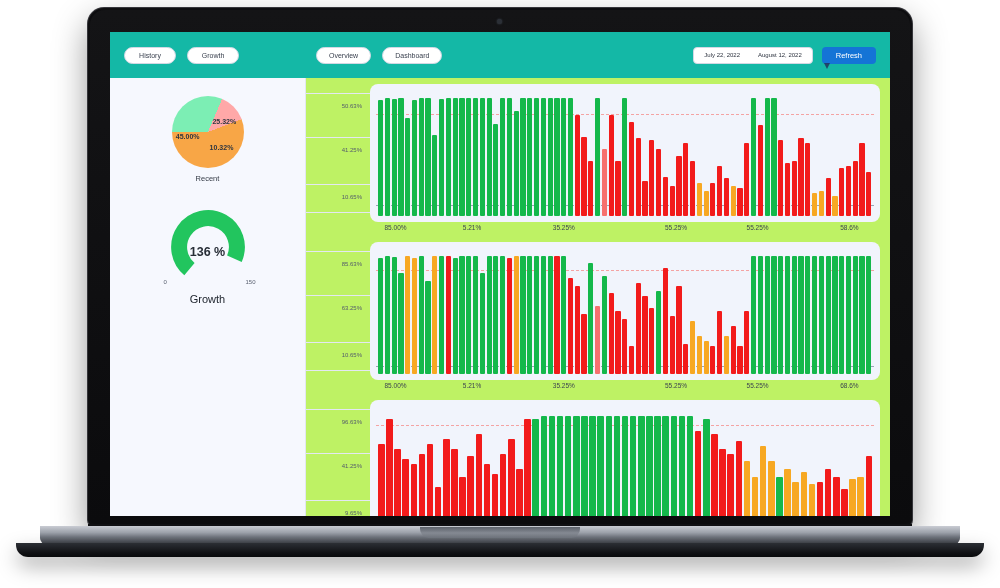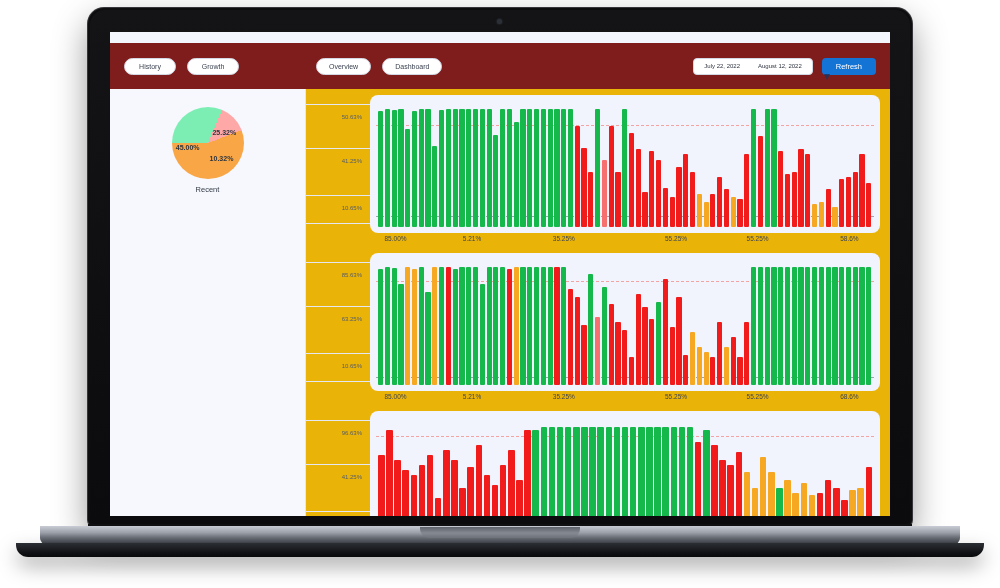--- a/index.html
+++ b/index.html
@@ -62,22 +62,22 @@
     position:absolute; left:16px; top:543px;
     width:968px; height:14px;
     background:linear-gradient(180deg,#2c2f35 0%,#101114 70%,#08090b 100%);
     border-radius:0 0 12px 12px;
     box-shadow:0 9px 20px rgba(0,0,0,.34);
   }
 
   
   .toolbar {
     position:relative; height:46px; width:100%;
-    background:#7f1d1d;
-    display:flex; align-items:center;margin-top:11px;
+    background:#14b8a6;
+    display:flex; align-items:center;
   }
   .pill {
     height:17px; min-width:52px; padding:0 12px;
     border:1px solid #d2d8e4; border-radius:9px;
     background:#ffffff; color:#3b4250;
     font-size:7px; line-height:15px; text-align:center;
     white-space:nowrap;
   }
   .tb-left { position:absolute; left:14px; display:flex; gap:11px; }
   .tb-center { position:absolute; left:206px; display:flex; gap:11px; }
@@ -96,21 +96,21 @@
     border-top:6px solid #22335c; opacity:.85;
   }
   .btn-refresh {
     height:17px; padding:0 14px; border:0; border-radius:4px;
     background:#1474d6; color:#fff;
     font-size:7.5px; line-height:17px; font-family:inherit;
     cursor:pointer; white-space:nowrap;
   }
 
   
-  .body { display:flex; height:438px; background:#eab308; }
+  .body { display:flex; height:438px; background:#bef264; }
   .left-pane {
     width:196px; flex:0 0 196px;
     border-right:1px solid #e2e7f1;
     background:#f6f8fe;
     padding-top:8px;
     display:flex; flex-direction:column; align-items:center;
   }
   .right-pane { flex:1; padding:6px 10px 0 0; display:flex; flex-direction:column; gap:6px; }
 
   
@@ -213,20 +213,31 @@
           <div class="pie-wrap" id="pie0" style="width: 72px; height: 72px;">
               <div style="width: 72px; height: 72px; border-radius: 50%; background: conic-gradient(from -90deg, rgb(124, 238, 180) 0deg, rgb(124, 238, 180) 113.036deg, rgb(255, 168, 168) 113.036deg, rgb(255, 168, 168) 159.107deg, rgb(248, 166, 70) 159.107deg, rgb(248, 166, 70) 360deg);"></div>
               <div class="slice-val" style="left: 52.8146px; top: 24.8782px;">25.32%</div>
               <div class="slice-val" style="left: 49.9862px; top: 50.5193px;">10.32%</div>
               <div class="slice-val" style="left: 16.1742px; top: 39.6553px;">45.00%</div>
             </div>
           <div class="pie-label">Recent</div>
         </div>
 
 
+        <div class="pie-block b3">
+          <div class="pie-wrap" id="gauge" style="width: 76px; height: 82px;">
+              <svg width="76" height="76" viewBox="0 0 100 100" style="position: absolute; left: 0px; top: 0px;">
+                <path d="M 25.574070831911506 79.10968883852117 A 38 38 0 1 1 84.75060108819447 65.37516582054246" fill="none" stroke="#22c55e" stroke-width="21"></path>
+              </svg>
+            <div class="gauge-val">136 %</div>
+            <div class="gauge-min">0</div>
+            <div class="gauge-max">150</div>
+          </div>
+          <div class="gauge-title">Growth</div>
+        </div>
 
       </div>
 
       <div class="right-pane" id="charts">
           <div class="chart-block">
             <div class="chart-row">
               <div class="yaxis">
                 <div class="tickline" style="top: 9.32px;"></div>
                 <div class="tick" style="top: 19.32px;">50.63%</div>
                 <div class="tickline" style="top: 53.48px;"></div>

